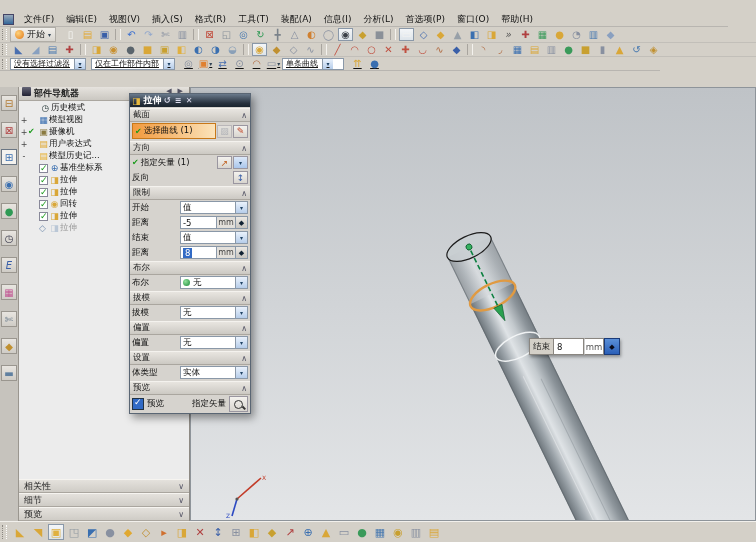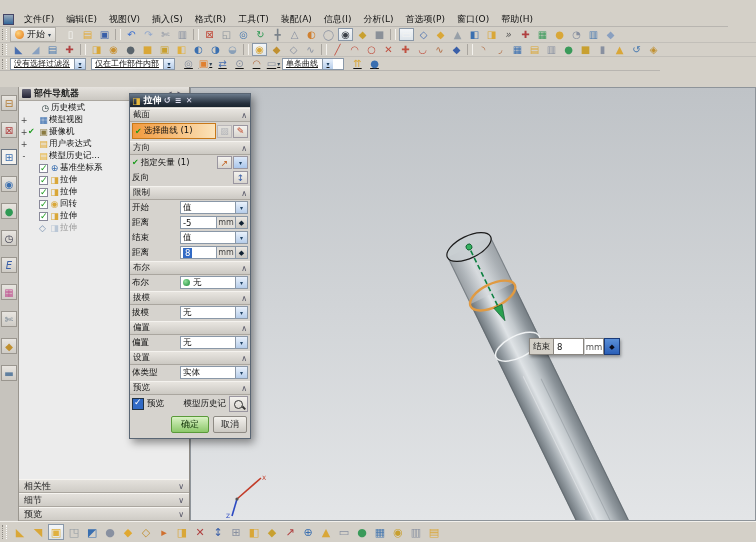--- a/index.html
+++ b/index.html
@@ -46,21 +46,21 @@
   .main{position:absolute;left:0;top:87px;width:756px;height:434px;background:#c6c3bd;}
   .resbar{position:absolute;left:0;top:0;width:19px;height:434px;background:#c6c3bd;
       border-right:1px solid #9a968f;display:flex;flex-direction:column;align-items:center;padding-top:8px;box-sizing:border-box;}
   .rbi{width:16px;height:16px;margin-bottom:11px;border:1px solid #9a968f;background:linear-gradient(#e8e5e0,#cfccc6);
       display:flex;align-items:center;justify-content:center;font-size:10px;flex:none;box-sizing:border-box;}
   .rbi.pressed{background:#f4f2ee;border-color:#6a7684;}
   
   .nav{position:absolute;left:19px;top:0;width:171px;height:434px;background:#ececec;
       border-right:1px solid #8e8a84;display:flex;flex-direction:column;box-sizing:border-box;}
   .nav-hdr{height:13px;background:linear-gradient(#e6e3de,#cac7c1);border-bottom:1px solid #aaa69f;
-      display:flex;align-items:center;padding:0 3px;font-weight:bold;color:#222;flex:none;}
+      display:flex;align-items:flex-start;padding:0 3px;font-weight:bold;color:#222;flex:none;}
   .nav-hdr-ico{width:9px;height:9px;background:linear-gradient(#667,#223);border-radius:1px;margin-right:3px;}
   .nav-arrow{margin-left:auto;font-size:7px;color:#556;padding:0 3px;}
   .nav-arrow + .nav-arrow{margin-left:0;}
   .nav-col{height:12px;background:linear-gradient(#f2f0ec,#d8d5cf);border-bottom:1px solid #b4b0aa;
       display:flex;align-items:center;padding:0 4px;color:#333;flex:none;}
   .nav-col .sort{margin-left:4px;font-size:6px;color:#555;}
   .tree{flex:1;overflow:hidden;padding-top:1px;}
   .trow{height:12px;display:flex;align-items:center;font-size:8.5px;white-space:nowrap;overflow:hidden;color:#111;}
   .trow .exp{width:8px;text-align:center;font-size:8px;color:#444;flex:none;}
   .cb{width:9px;height:9px;flex:none;position:relative;margin-right:1px;}
@@ -871,30 +871,26 @@
       </div>
 
       <div class="dlg-hdr">
         <span>预览</span>
         <span class="chev">∧</span>
       </div>
       <div class="dlg-row">
         <span class="dlgcb"></span>
         <span class="lbl">预览</span>
         <span class="grow"></span>
-        <span>模型历史记</span>
+        <span>指定矢量</span>
         <span class="magbtn">
           <span class="mag"></span>
         </span>
       </div>
 
-      <div class="dlg-btns">
-        <span class="btn-ok">确定</span>
-        <span class="btn-cancel">取消</span>
-      </div>
     </div>
   </div>
 
   <div class="bottombar">
 
       <span class="bbi">
         <i style="color: rgb(217, 167, 56);">◣</i>
       </span>
 
       <span class="bbi">

